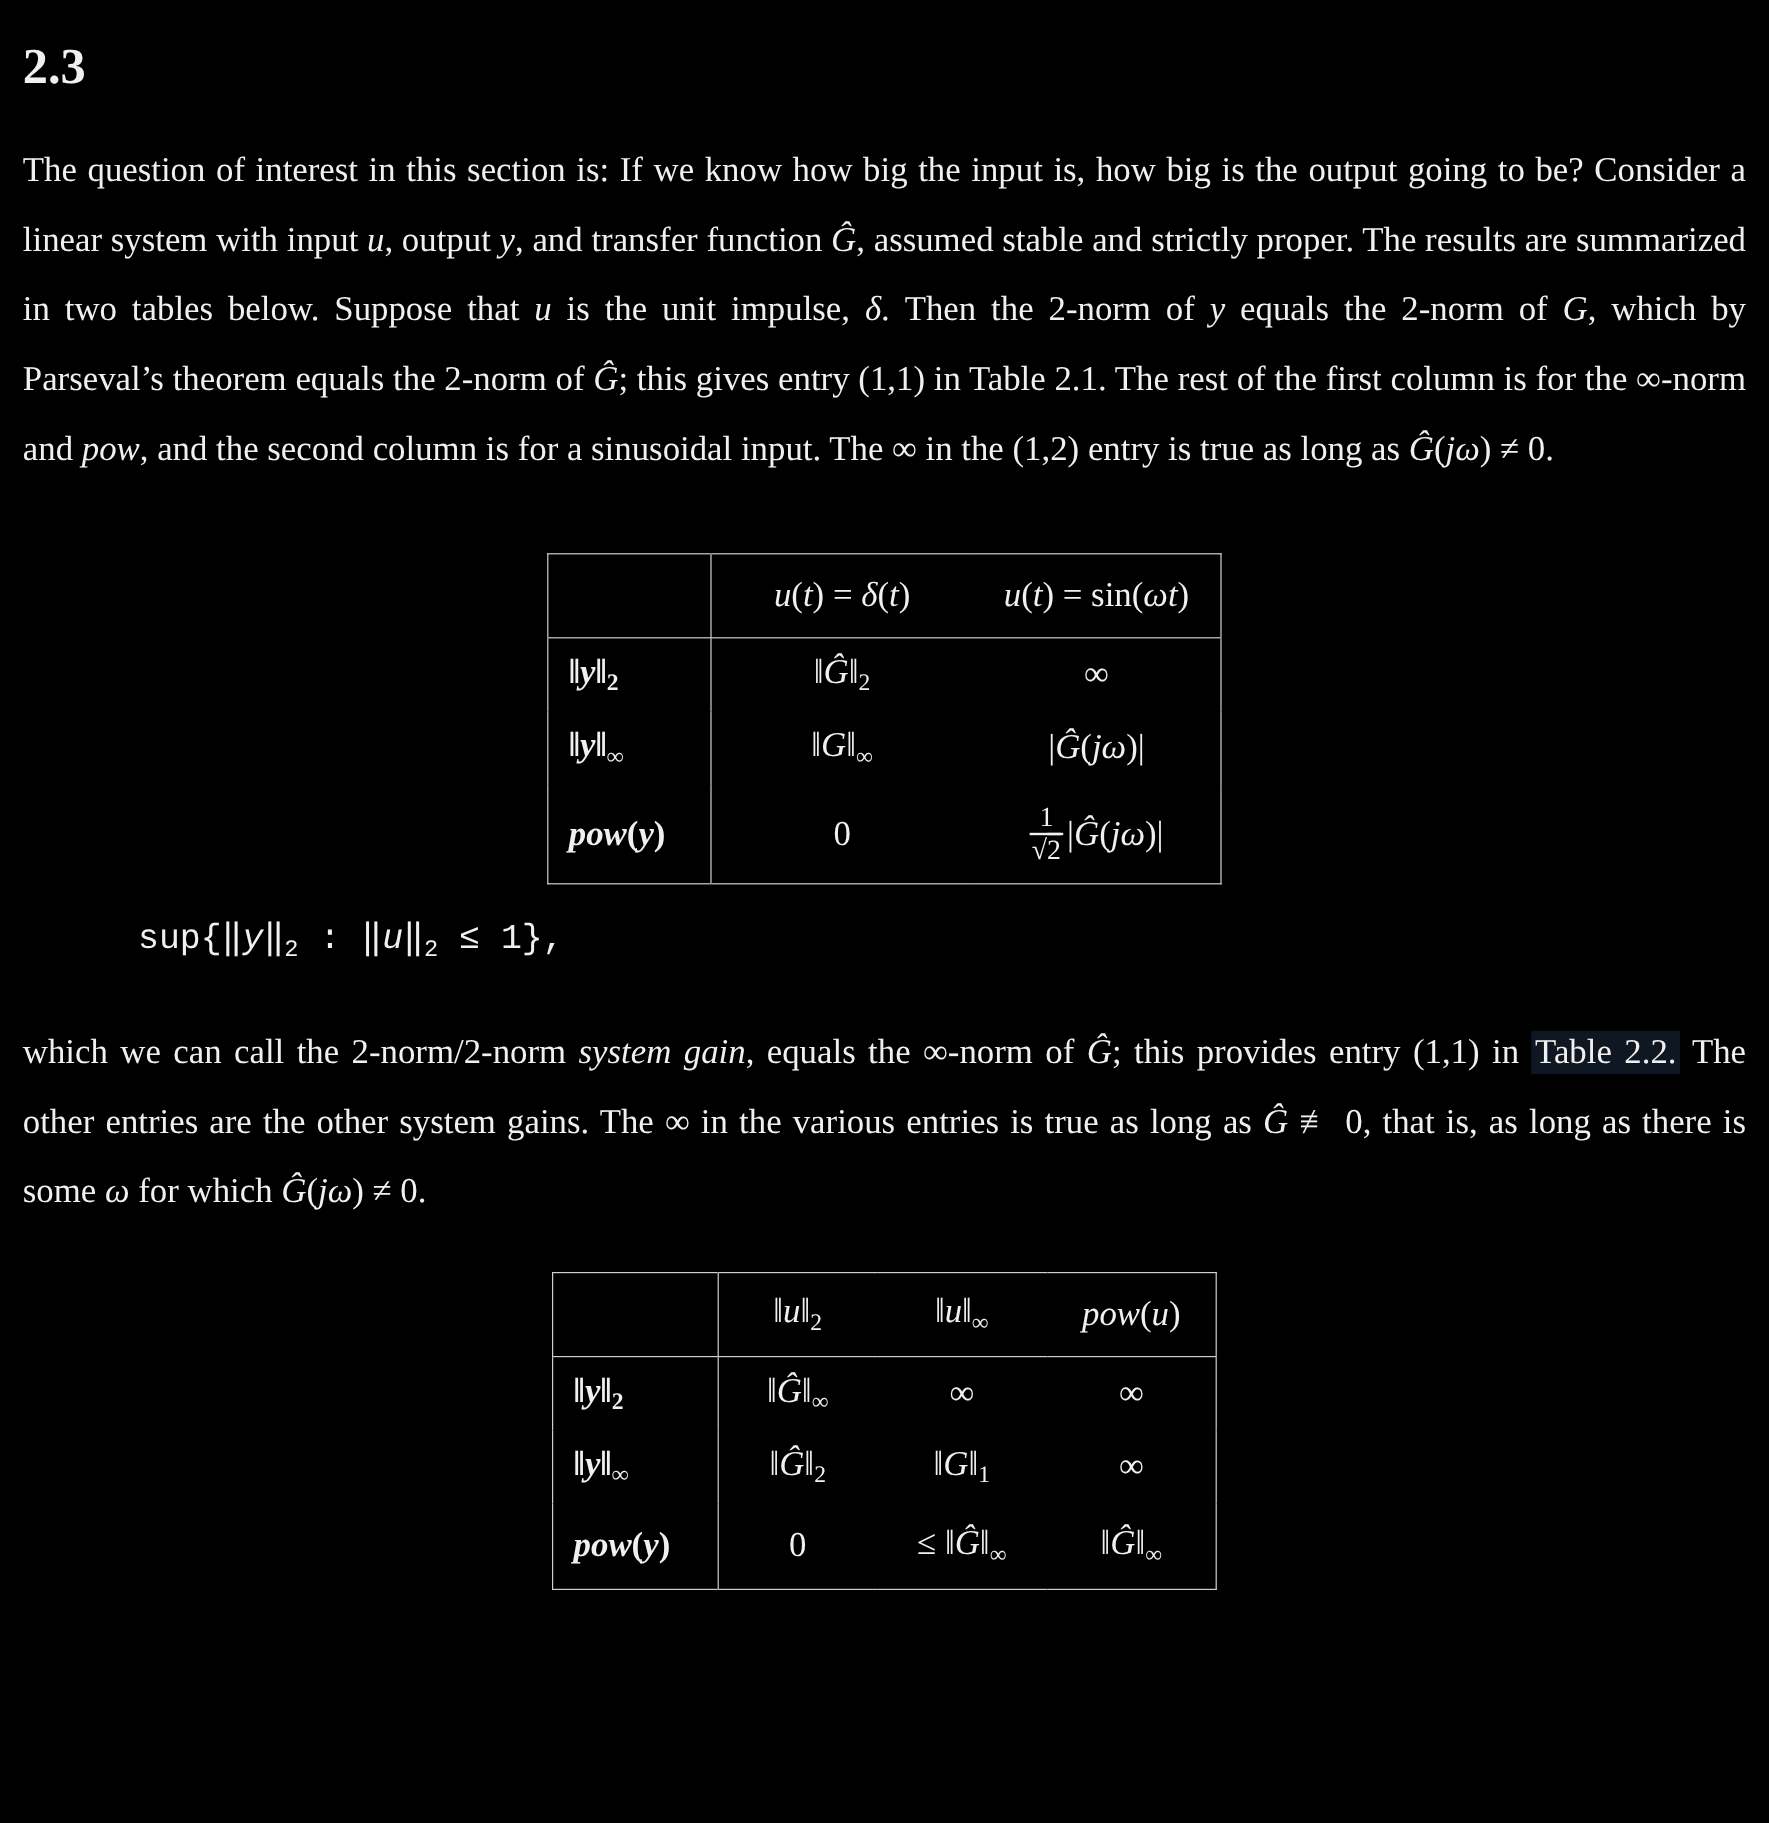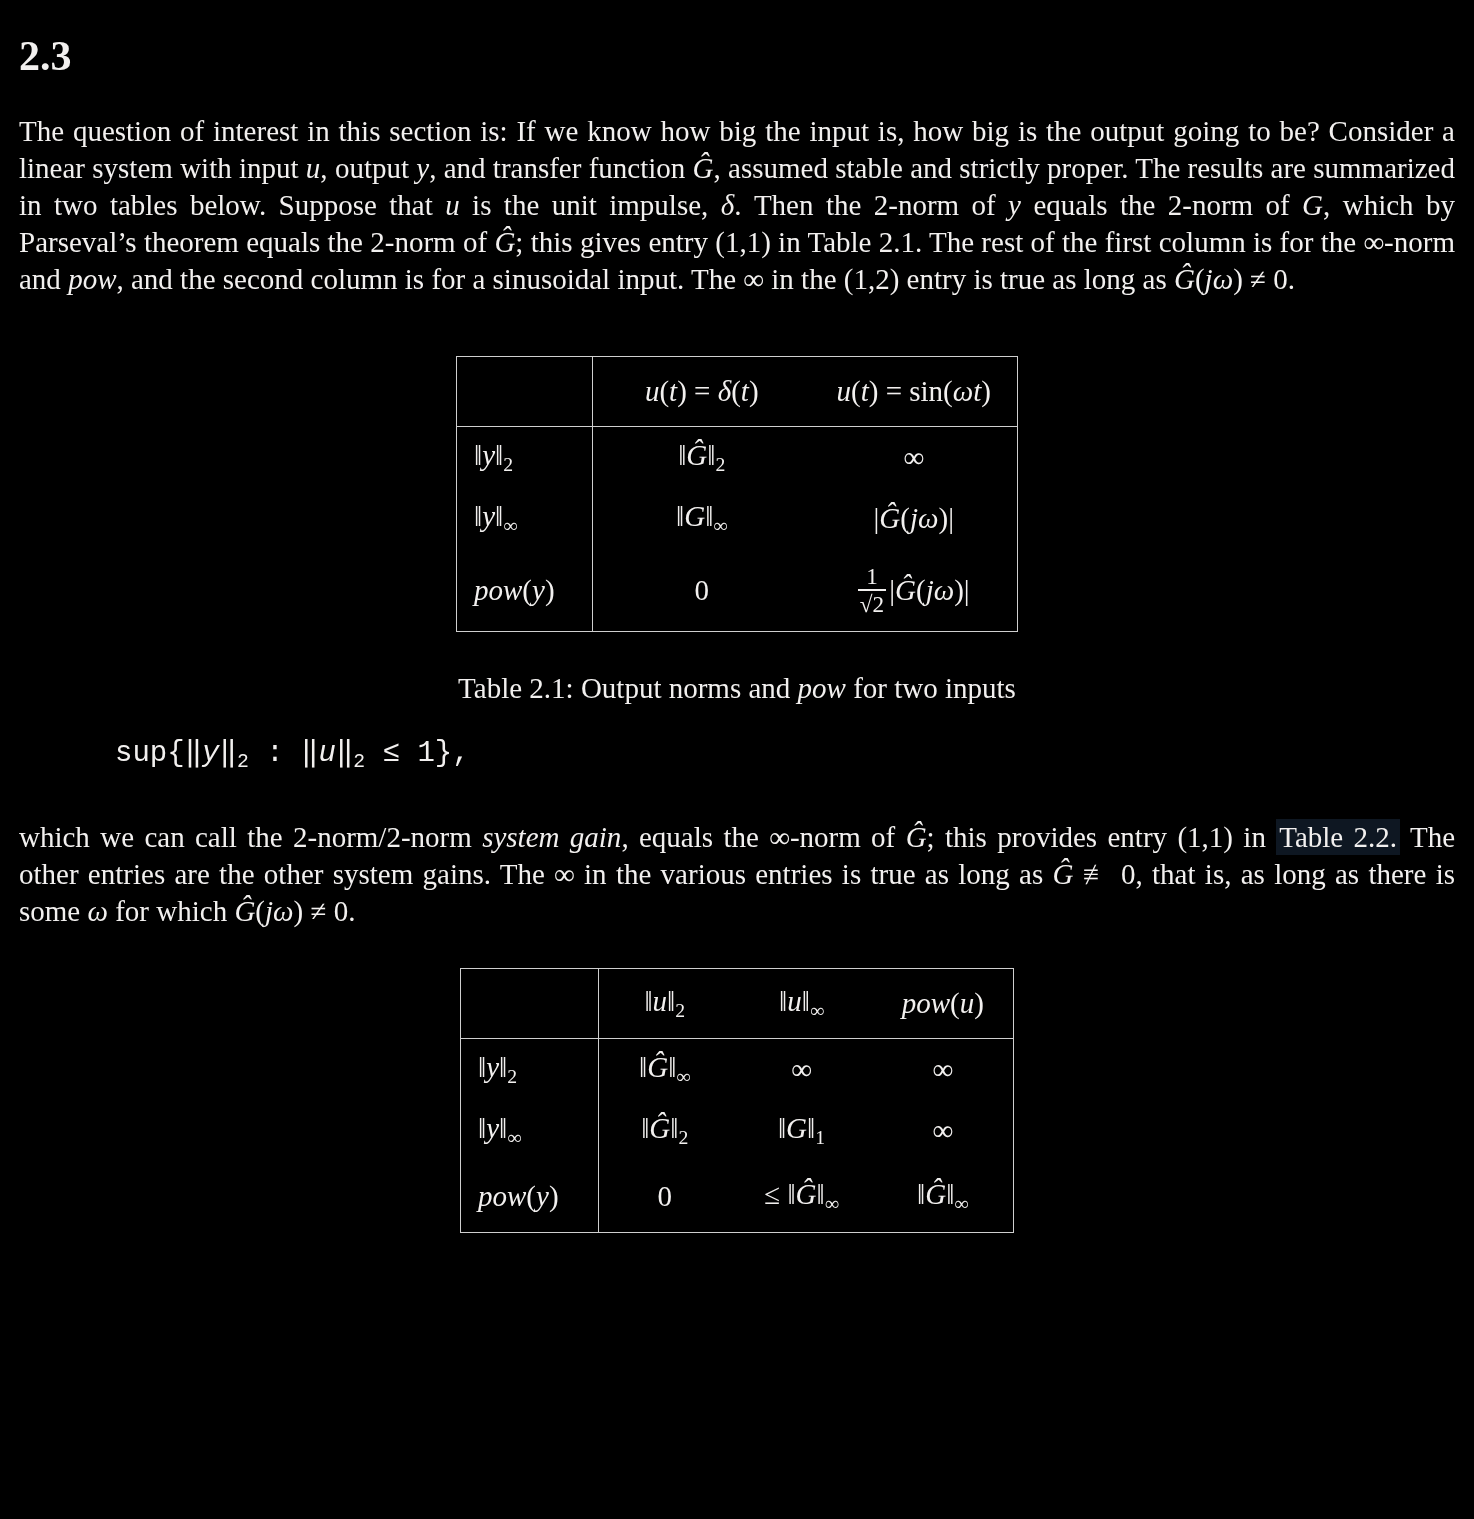--- a/index.html
+++ b/index.html
@@ -26,21 +26,21 @@
     align-items:baseline;
     gap:66px;
     margin:2px 0 0 0;
     font-size:42px;
     font-weight:bold;
     line-height:1.15;
   }
   .body-text{
     margin:0;
     text-align:justify;
-    line-height:37px;
+    line-height:58px;
     font-family:Liberation Serif, serif;
   }
   .p1{margin-top:33px;}
   .p2{margin-top:30px;text-indent:57px;}
   .p3{margin-top:36px;}
   .eq{margin:26px 0 0 96px;line-height:40px;font-family:Liberation Mono, monospace;}
   .seg-i{font-style:italic;}
   .seg-sub{font-size:0.68em;vertical-align:-0.32em;}
   .seg-link{background:var(--linkbg);padding:2px 3px;}
   .tblwrap{display:flex;justify-content:center;align-items:center;}
@@ -49,21 +49,21 @@
   table{
     border-collapse:collapse;
     border:1.5px solid var(--line);
     table-layout:fixed;
     line-height:1.2;
   }
   th,td{font-weight:normal;padding:0;}
   thead th{height:69px;border-bottom:1.5px solid var(--line);text-align:center;vertical-align:middle;}
   tbody th{text-align:left;padding-left:17px;vertical-align:middle;}
   td{text-align:center;vertical-align:middle;}
-  .colsep{border-right:1.5px solid var(--line);}
+  .colsep{border-right:1.5px solid var(--line);font-weight:bold;}
   .t1 tbody th,.t1 tbody td{height:61px;}
   .t1 tbody tr:last-child th,.t1 tbody tr:last-child td{height:82px;}
   .t2 tbody th,.t2 tbody td{height:61px;}
   .t2 tbody tr:last-child th,.t2 tbody tr:last-child td{height:71px;}
   .frac{
     display:inline-block;
     vertical-align:middle;
     text-align:center;
     font-size:0.8em;
     line-height:1.08;
@@ -117,21 +117,20 @@
           <th class="colsep"><span class="seg-i">pow</span><span>(</span><span class="seg-i">y</span><span>)</span></th>
           <td><span>0</span></td>
           <td>
             <span class="frac"><span class="num">1</span><span class="den"><span>√</span><span class="ov">2</span></span></span><span class="frac-rest"><span>|</span><span class="seg-i">Ĝ</span><span>(</span><span class="seg-i">jω</span><span>)|</span></span>
           </td>
         </tr>
       </tbody>
     </table>
   </div>
 
-  <div class="caption cap1"><span>Table 2.1: Output norms and </span><span class="seg-i">pow</span><span> for two inputs</span></div>
 
 
   <div class="eq"><span>sup{</span><span>‖</span><span class="seg-i">y</span><span>‖</span><span class="seg-sub">2</span><span> : </span><span>‖</span><span class="seg-i">u</span><span>‖</span><span class="seg-sub">2</span><span> ≤ 1},</span></div>
 
   <p class="body-text p3"><span>which we can call the 2-norm/2-norm </span><span class="seg-i">system gain</span><span>, equals the ∞-norm of </span><span class="seg-i">Ĝ</span><span>; this provides entry (1,1) in </span><span class="seg-link">Table 2.2.</span><span> The other entries are the other system gains. The ∞ in the various entries is true as long as </span><span class="seg-i">Ĝ</span><span> ≢ 0, that is, as long as there is some </span><span class="seg-i">ω</span><span> for which </span><span class="seg-i">Ĝ</span><span>(</span><span class="seg-i">jω</span><span>) ≠ 0.</span></p>
 
   <div class="tblwrap t2wrap">
     <table class="t2">
       <colgroup>
         <col style="width:138px">

